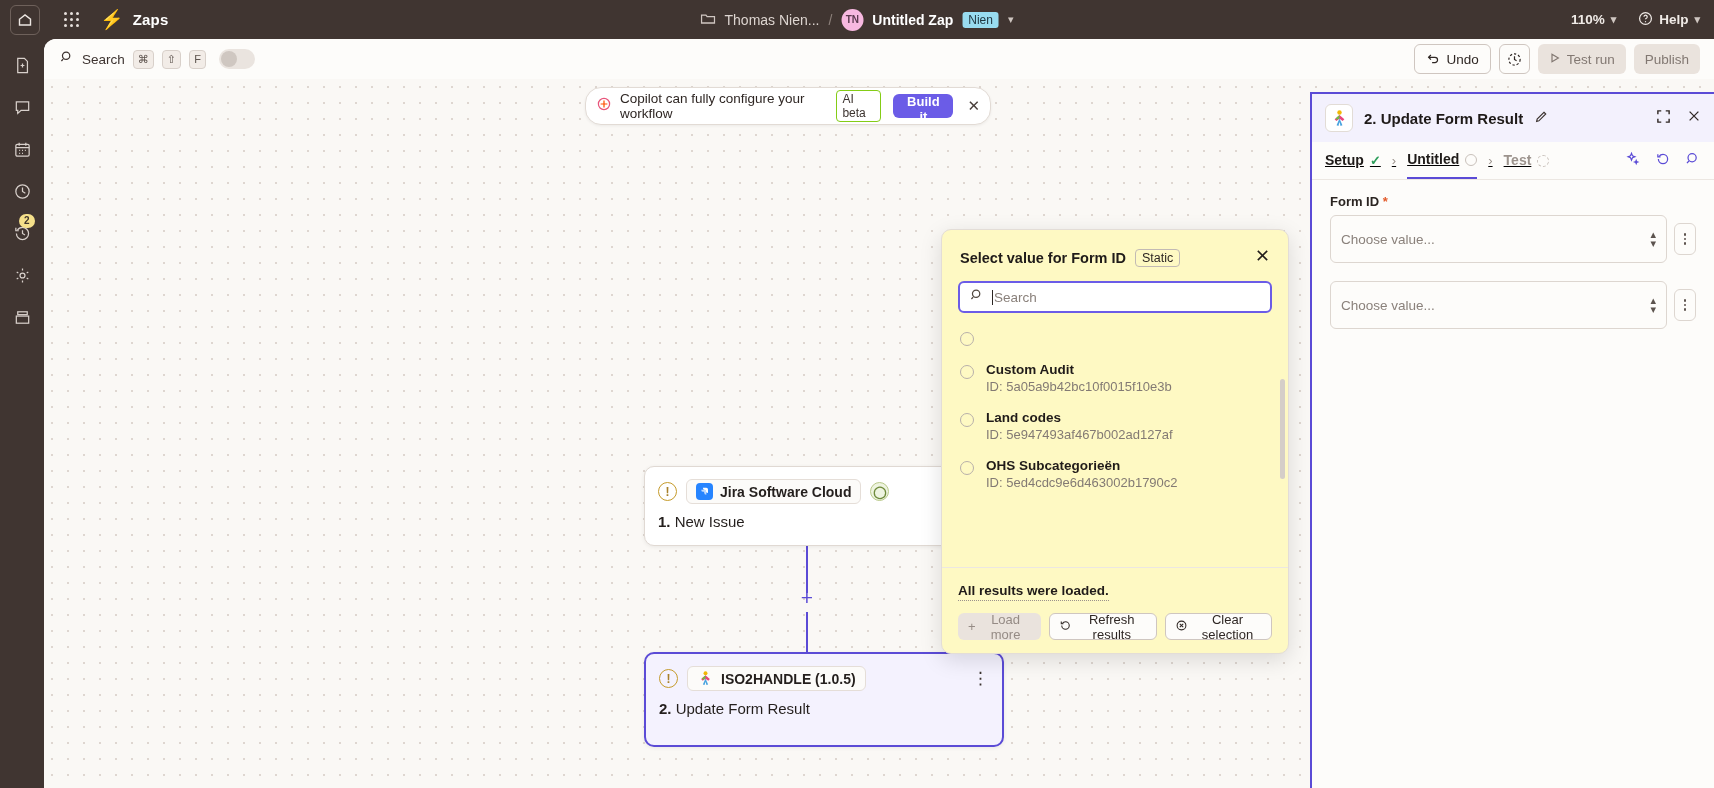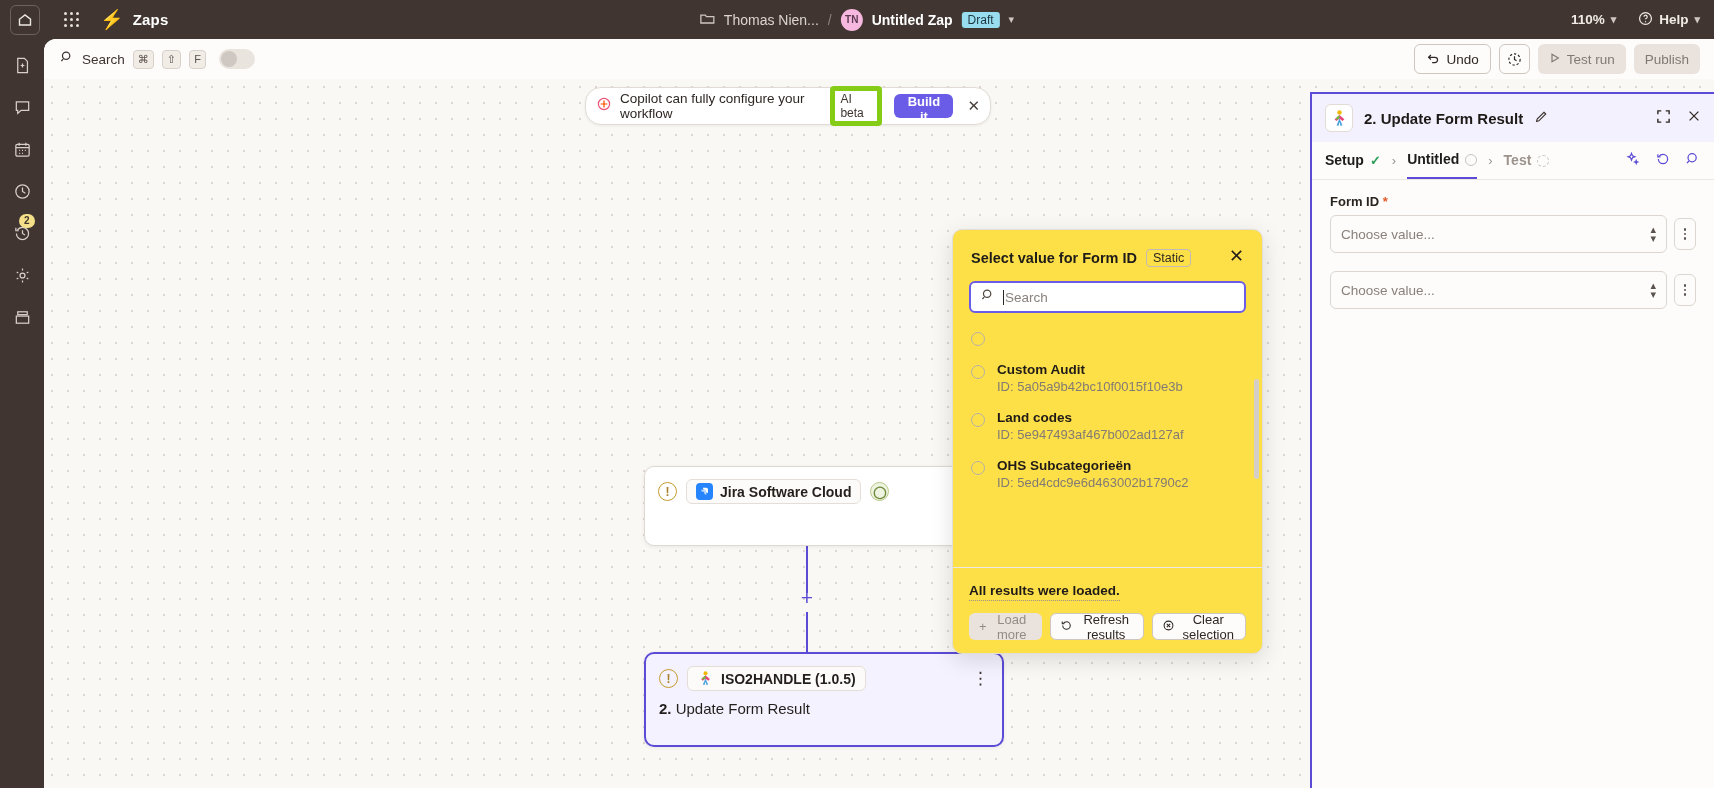--- a/index.html
+++ b/index.html
@@ -107,21 +107,21 @@
 
   
   .copilot {
     position: absolute; left: 585px; top: 88px; width: 406px; height: 38px;
     background: #fff; border: 1px solid #e2dbd5; border-radius: 16px;
     display: flex; align-items: center; gap: 8px; padding: 0 10px;
     box-shadow: 0 1px 3px rgba(0,0,0,.06);
   }
   .copilot-text { font-size: 13.5px; color: #2f2724; }
   .aibeta {
-    border: 5px solid #84cc16; border-radius: 4px; font-size: 12px;
+    border: 1px solid #84cc16; border-radius: 4px; font-size: 12px;
     color: #3c332f; padding: 1px 5px;
   }
   .buildit {
     background: #6b5ce7; color: #fff; border: none; border-radius: 6px;
     font-size: 13px; font-weight: bold; height: 24px; padding: 0 11px;
     margin-left: 4px; font-family: inherit; cursor: pointer;
   }
   .banner-x { margin-left: 6px; color: #4a403b; font-size: 15px; cursor: pointer; }
 
   
@@ -164,53 +164,53 @@
   .panel-app-icon {
     width: 28px; height: 28px; background: #fff; border: 1px solid #e2dcd6;
     border-radius: 6px; display: flex; align-items: center; justify-content: center;
   }
   .panel-title { font-size: 15px; font-weight: bold; color: #1e1a18; }
   .pencil { color: #3b332f; font-size: 13px; }
   .panel-head-right { margin-left: auto; display: flex; align-items: center; gap: 16px; color: #2f2724; }
 
   .tabs {
     height: 38px; display: flex; align-items: center; gap: 11px;
-    padding: 0 13px; border-bottom: 1px solid #ece7e2; position: relative;
+    padding: 0 13px; border-bottom: 1px solid #ece7e2; position: relative; text-decoration: underline;
   }
   .tab { font-size: 14px; font-weight: bold; color: #1f1b19; display: flex; align-items: center; gap: 6px;
          height: 37px; line-height: 37px; }
   .tab.muted { color: #9c938d; }
   .tab.active { border-bottom: 2.5px solid #5b4bd6; }
   .tab-sep { color: #9c938d; font-size: 13px; }
   .circle-o { width: 12px; height: 12px; border-radius: 50%; border: 1.5px solid #c9c1bb; display:inline-block; }
   .check { color: #2e9e5b; font-size: 13px; font-weight: bold; }
   .tabs-right { margin-left: auto; display: flex; align-items: center; gap: 14px; color: #5b4bd6; }
 
   .panel-body { padding: 14px 18px; }
   .field-label { font-size: 13px; font-weight: bold; color: #2a2421; margin-bottom: 6px; }
   .req { color: #e35b2b; }
   .field-row { display: flex; align-items: center; gap: 7px; margin-bottom: 18px; }
   .select-box {
-    flex: 1; height: 38px; border: 1px solid #ddd6d0; border-radius: 6px;
+    flex: 1; height: 48px; border: 1px solid #ddd6d0; border-radius: 6px;
     background: #fdfcfa; display: flex; align-items: center; padding: 0 10px;
     font-size: 13.5px; color: #8a817b;
   }
   .select-caret { margin-left: auto; color: #5c534e; font-size: 11px; line-height: 9px; text-align:center;}
   .dots-btn {
     width: 22px; height: 32px; border: 1px solid #ddd6d0; border-radius: 6px;
     background: #fdfcfa; display: flex; align-items: center; justify-content: center;
     color: #5c534e; font-size: 14px; line-height: 5px; flex-direction: column; gap: 2px;
   }
   .dots-btn i { width: 2.5px; height: 2.5px; background: #5c534e; border-radius: 50%; display:block;}
 
   
   .modal {
-    position: absolute; left: 941px; top: 229px; width: 311px; height: 425px;
-    background: #fde047; border: 1px solid #e3ddd7; border-radius: 10px;
-    box-shadow: 0 6px 22px rgba(0,0,0,.13); z-index: 40; margin-left: 11px;
+    position: absolute; left: 941px; top: 229px; width: 348px; height: 425px;
+    background: #fef9c3; border: 1px solid #e3ddd7; border-radius: 10px;
+    box-shadow: 0 6px 22px rgba(0,0,0,.13); z-index: 40;
   }
   .modal-head { display: flex; align-items: center; padding: 18px 18px 0 18px; gap: 9px; }
   .modal-title { font-size: 14.5px; font-weight: bold; color: #1f1b19; }
   .static-chip {
     border: 1px solid #c2bab4; border-radius: 4px; font-size: 12.5px;
     color: #2e2724; padding: 1px 6px;
   }
   .modal-x { margin-left: auto; font-size: 17px; color: #221d1b; cursor: pointer; }
   .modal-search {
     margin: 13px 16px 0 16px; height: 32px; border: 2px solid #6b5ce7;
@@ -276,21 +276,21 @@
     <div class="topcenter">
       <span class="folder-icon">
         <svg width="15" height="13" viewBox="0 0 15 13" fill="none" stroke="#cfc6c1" stroke-width="1.3">
           <path d="M1 3.2h4.4l1.2 1.5H14V11H1z"></path>
         </svg>
       </span>
       <span class="folder-name">Thomas Nien...</span>
       <span class="slash">/</span>
       <span class="avatar">TN</span>
       <span class="zap-name">Untitled Zap</span>
-      <span class="draft-badge">Draft</span>
+      <span class="draft-badge">Nien</span>
       <span class="chev">▾</span>
     </div>
 
     <div class="topright">
       <span class="grp">
         <span>110%</span>
         <span class="chev">▾</span>
       </span>
       <span class="grp">
         <span>
@@ -425,20 +425,24 @@
         <span class="app-chip">
           <span class="chip-logo" style="background:#2684ff; display:flex; align-items:center; justify-content:center;">
             <svg width="11" height="11" viewBox="0 0 12 12" fill="#fff">
                 <path d="M9 2H5.2a2.4 2.4 0 002.4 2.4h.8v.8A2.4 2.4 0 0010.8 7.6V3.8C10.8 2.8 10 2 9 2z" transform="translate(-1,0)"></path>
                 <path d="M7.2 4H3.4a2.4 2.4 0 002.4 2.4h.8v.8A2.4 2.4 0 009 9.6V5.8C9 4.8 8.2 4 7.2 4z" transform="translate(-1,0)" opacity=".7"></path>
               </svg>
           </span>
           <span>Jira Software Cloud</span>
         </span>
         <span class="warn-icon" style="border-color:#b9c98a; color:#6e8a3a; background:#eef4e0;">◯</span>
+      </div>
+      <div class="node-title">
+        <b>1.</b>
+        <span>New Issue</span>
       </div>
     </div>
 
     <div class="node selected" style="left:600px; top:613px; width:360px; height:95px;">
       <div class="node-head">
         <span class="warn-icon">!</span>
         <span class="app-chip">
           <span class="chip-logo">
             <svg width="17" height="17" viewBox="0 0 18 18">
               <circle cx="9" cy="3.4" r="2.1" fill="#f2b705"></circle>

